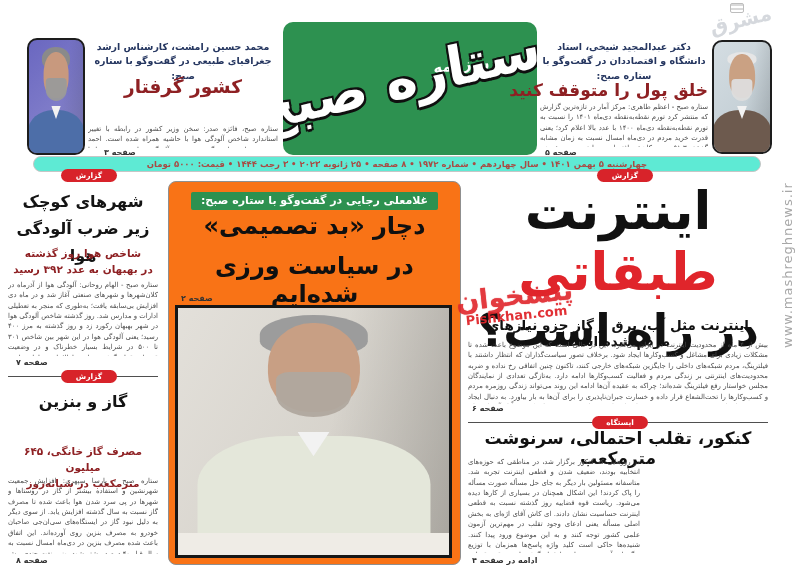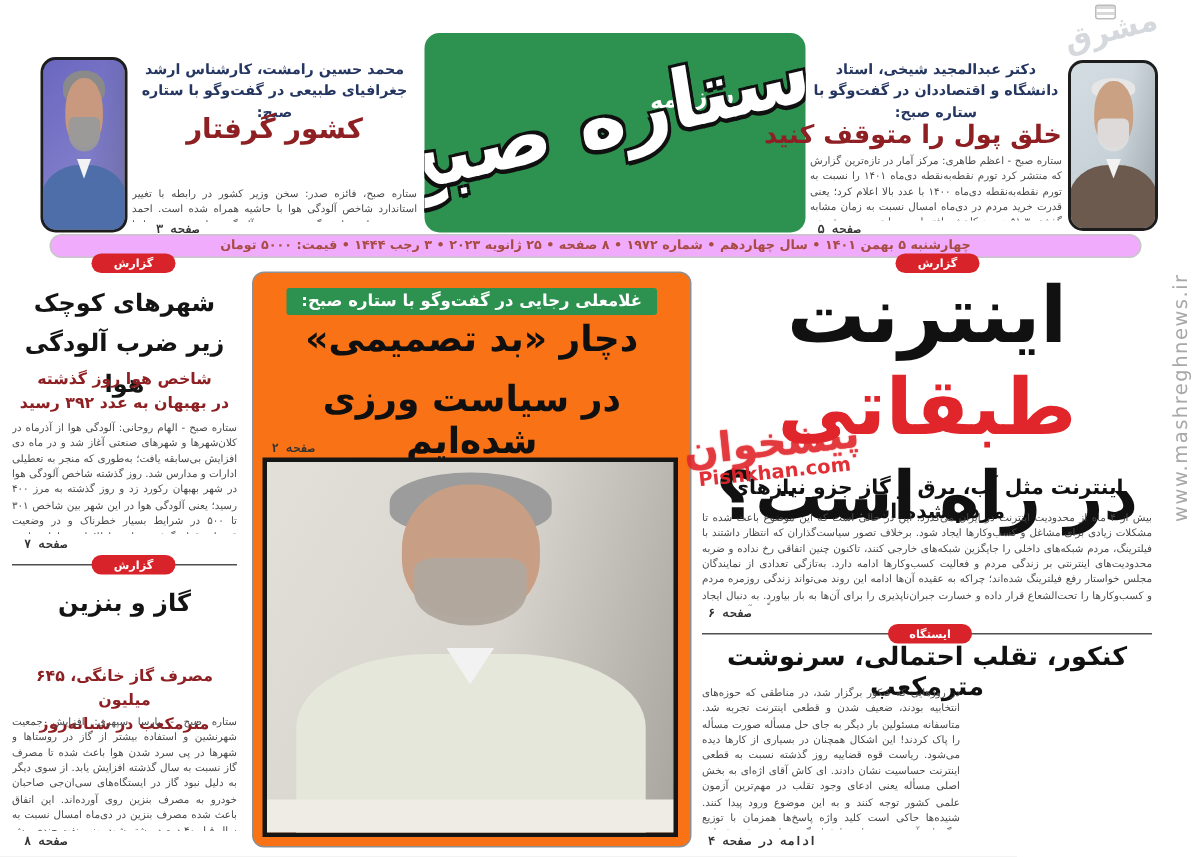--- a/index.html
+++ b/index.html
@@ -24,21 +24,21 @@
   #masthead .logo-title {
     position:absolute; right:-6px; top:28px; width:260px;
     color:#fff; font-size:54px; font-weight:bold; text-align:center;
     transform:rotate(-13deg) skewX(-4deg); line-height:1;
     text-shadow:-2px -2px 0 #101010, 2px -2px 0 #101010, -2px 2px 0 #101010,
                  2px 2px 0 #101010, 0 3px 0 #101010;
     white-space:nowrap;
   }
   #dateline {
     left:33px; top:156px; width:728px; height:16px;
-    background:#f0abfc; border:1px solid #c6c6c6; border-radius:8px;
+    background:#5eead4; border:1px solid #c6c6c6; border-radius:8px;
     font-size:8.5px; color:#a84b44; text-align:center; line-height:14px;
     font-weight:bold;
   }
 
   
   #side-url {
     right:2px; top:36px; height:312px; width:18px;
     writing-mode:vertical-rl; transform:rotate(180deg);
     color:#a8a8a8; font-size:13px; letter-spacing:1px;
     font-family:"DejaVu Sans", sans-serif; direction:ltr;
@@ -65,21 +65,21 @@
 
   
   .kicker { color:#253660; font-weight:bold; text-align:center; line-height:1.5; }
   .maroon-head { color:#8e2023; font-weight:bold; text-align:center; line-height:1.45; }
   .black-head { color:#141414; font-weight:bold; text-align:center; line-height:1.55; }
   .sub-maroon { color:#8e2023; font-weight:bold; text-align:center; line-height:1.5; }
   .body-text {
     font-size:6.9px; color:#4a4a4a; text-align:justify; line-height:1.5;
     overflow:hidden;
   }
-  .page-tag { font-size:8px; font-weight:bold; color:#333;font-family:Liberation Mono, monospace; }
+  .page-tag { font-size:8px; font-weight:bold; color:#333; }
 
   .pill {
     position:absolute; background:#d8232a; color:#fff; font-size:7.5px;
     font-weight:bold; text-align:center; border-radius:7px; height:13px;
     line-height:13px; padding:0 6px; z-index:5; min-width:56px;
   }
   .divider { position:absolute; border-top:1.5px solid #4f4f4f; }
 
   
   .portrait { position:absolute; overflow:hidden; background:var(--pbg,#ccc); }

